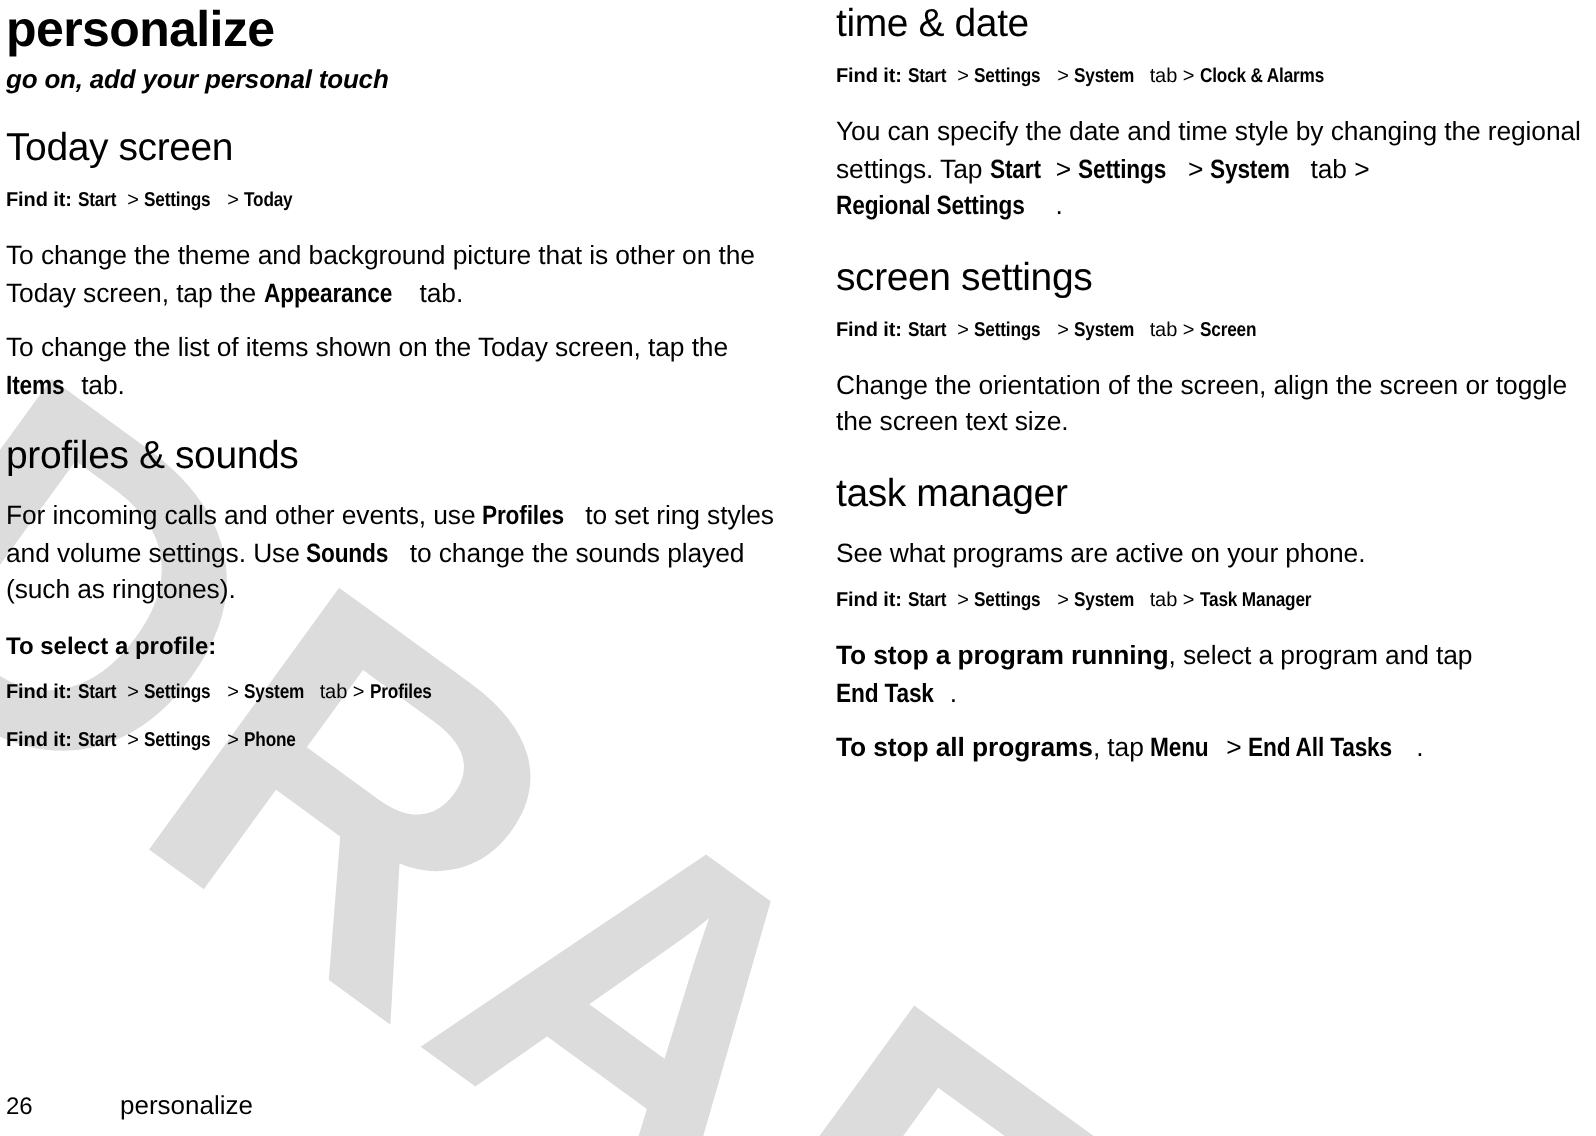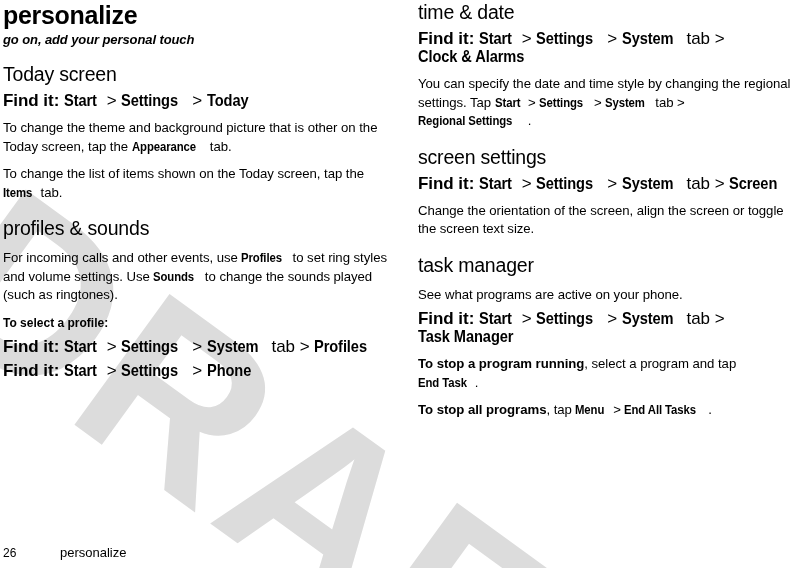--- a/index.html
+++ b/index.html
@@ -84,21 +84,21 @@
   }
   .col-right h2.section:first-child { margin-top: 0; }
 
   p.body {
     font-size: 13.2px;
     line-height: 18.5px;
     margin: 9px 0 0 0;
     letter-spacing: -0.05px;
   }
   p.findit {
-    font-size: 17px;
+    font-size: 10px;
     line-height: 18px;
     margin: 6px 0 0 0;
     letter-spacing: -0.05px;
   }
   p.lead {
     font-size: 12px;
     line-height: 18px;
     margin: 9px 0 0 0;
     font-weight: bold;
   }

